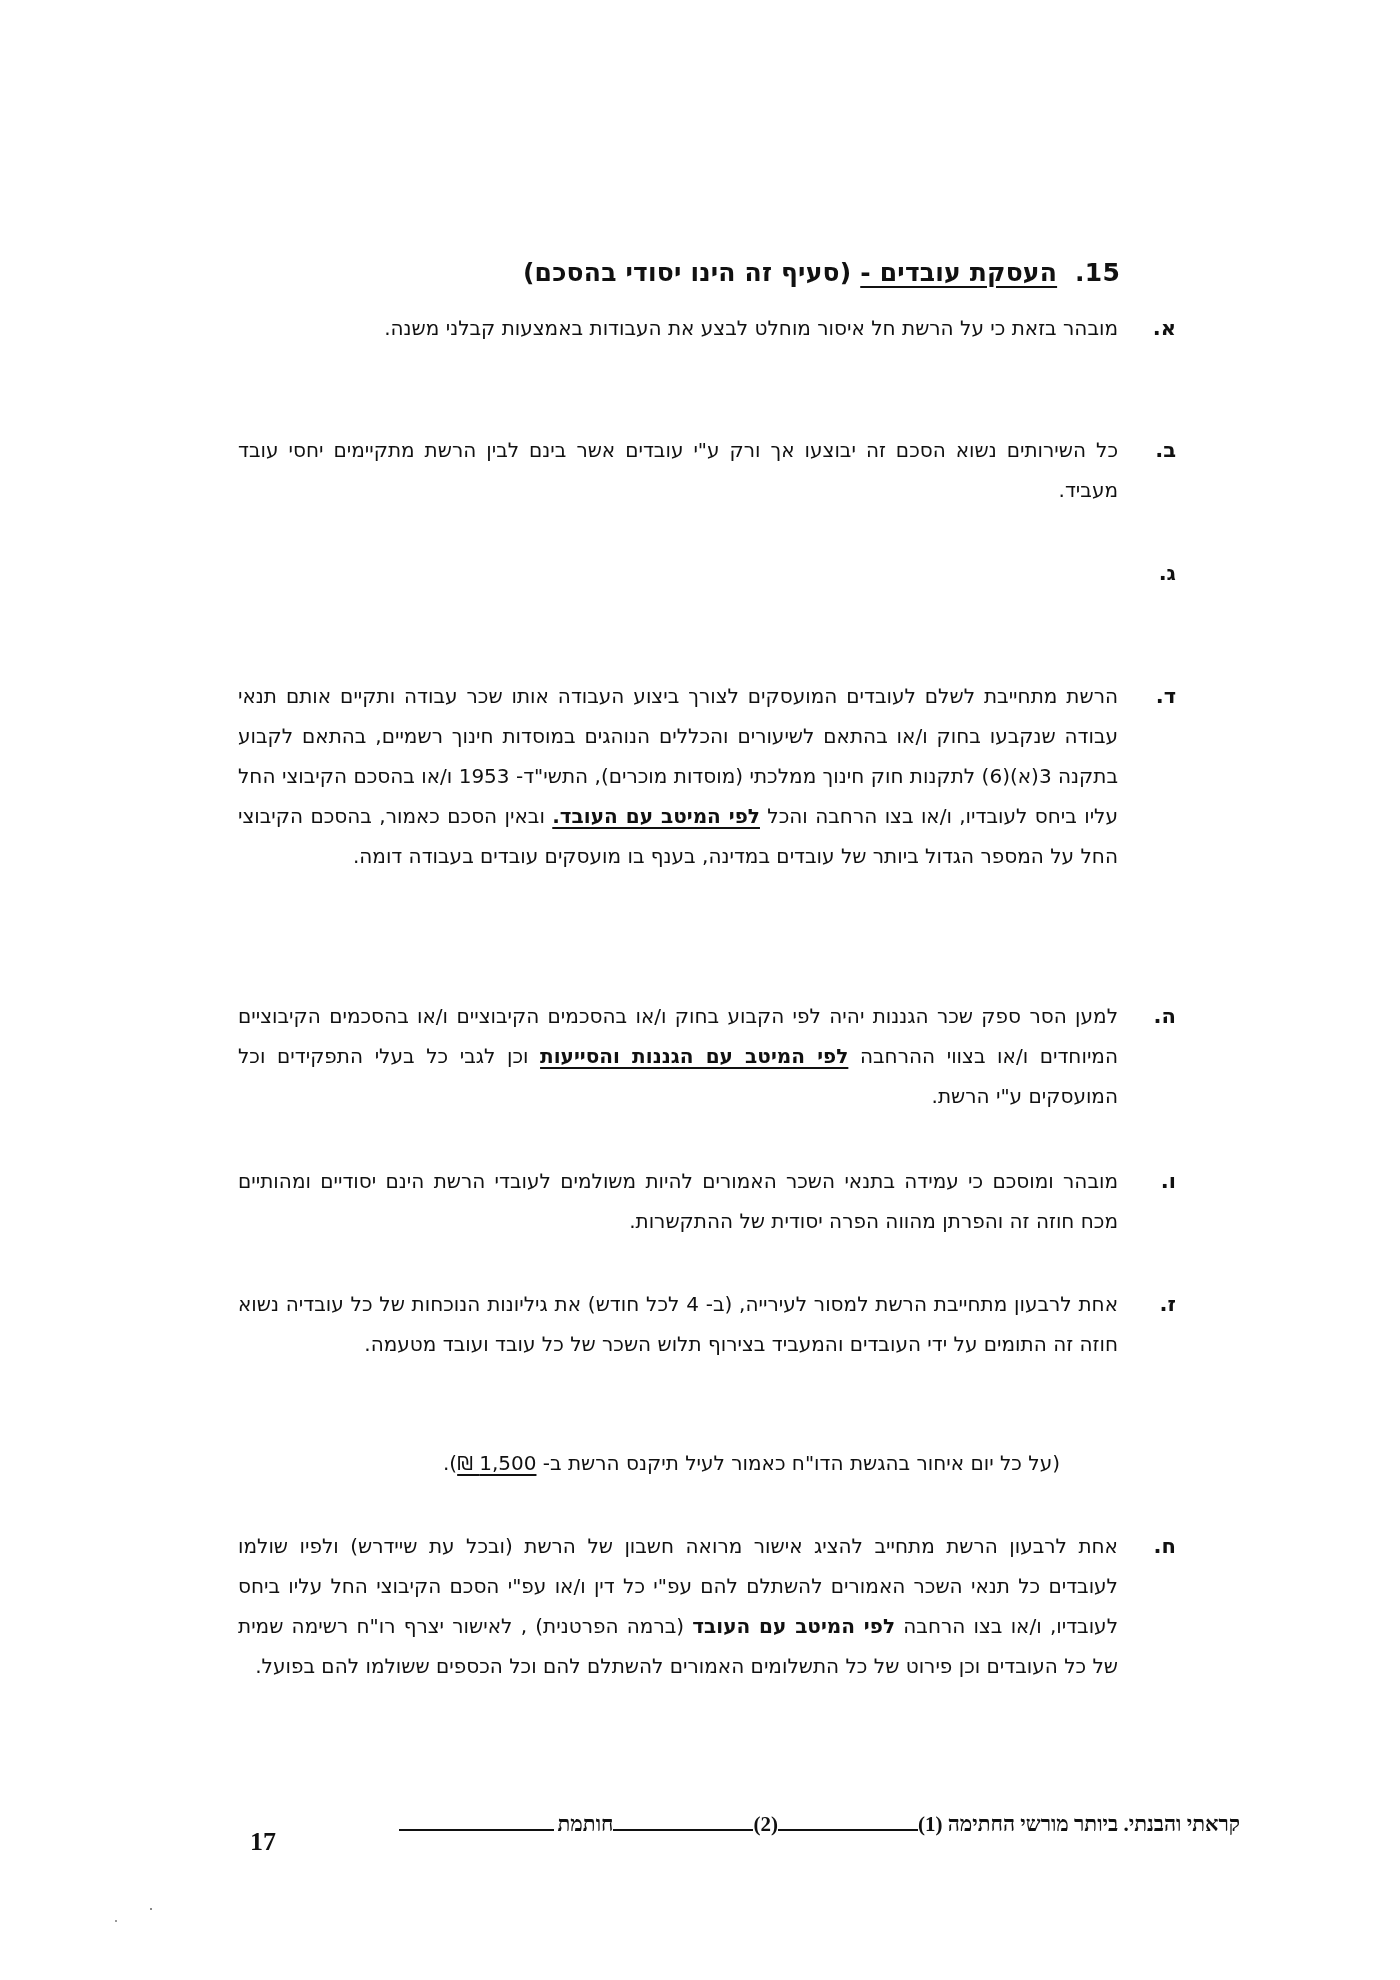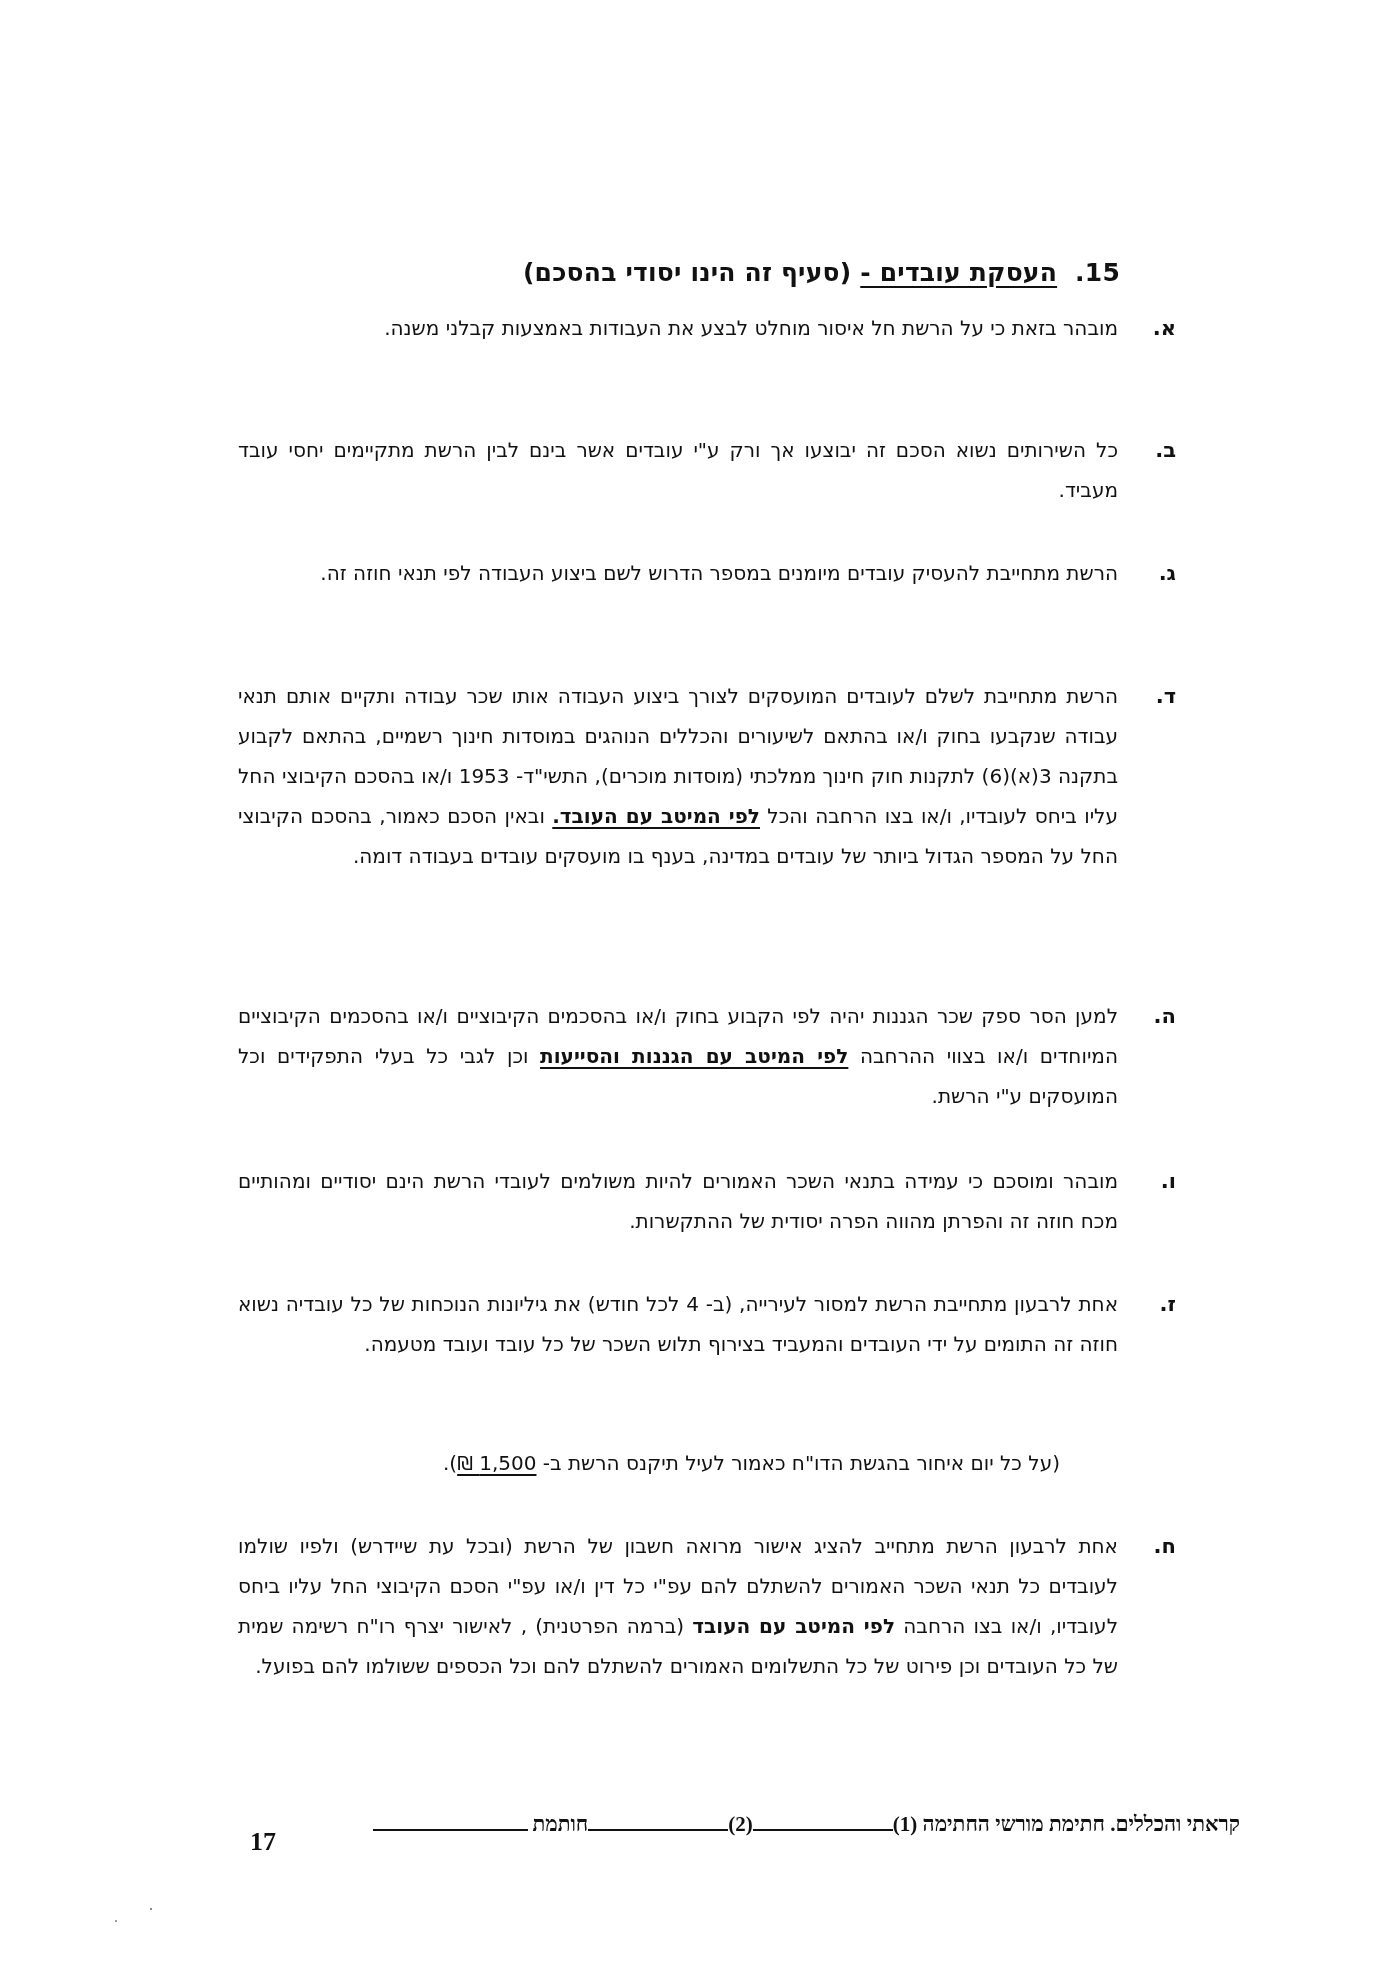--- a/index.html
+++ b/index.html
@@ -55,21 +55,20 @@
     <span>מובהר בזאת כי על הרשת חל איסור מוחלט לבצע את העבודות באמצעות קבלני משנה.</span>
   </div>
 
   <div class="clause" style="top:430px;">
     <span class="label">ב.</span>
     <span>כל השירותים נשוא הסכם זה יבוצעו אך ורק ע"י עובדים אשר בינם לבין הרשת מתקיימים יחסי עובד מעביד.</span>
   </div>
 
   <div class="clause" style="top:553px;">
     <span class="label">ג.</span>
-    <span>הרשת מתחייבת להעסיק עובדים מיומנים במספר הדרוש לשם ביצוע העבודה לפי תנאי חוזה זה.</span>
   </div>
 
   <div class="clause" style="top:676px;">
     <span class="label">ד.</span>
     <span>הרשת מתחייבת לשלם לעובדים המועסקים לצורך ביצוע העבודה אותו שכר עבודה ותקיים אותם תנאי עבודה שנקבעו בחוק ו/או בהתאם לשיעורים והכללים הנוהגים במוסדות חינוך רשמיים, בהתאם לקבוע בתקנה 3(א)(6) לתקנות חוק חינוך ממלכתי (מוסדות מוכרים), התשי"ד- 1953 ו/או בהסכם הקיבוצי החל עליו ביחס לעובדיו, ו/או בצו הרחבה והכל</span>
     <span class="bu">לפי המיטב עם העובד.</span>
     <span>ובאין הסכם כאמור, בהסכם הקיבוצי החל על המספר הגדול ביותר של עובדים במדינה, בענף בו מועסקים עובדים בעבודה דומה.</span>
   </div>
 
   <div class="clause" style="top:996px;">
@@ -95,20 +94,20 @@
   </div>
 
   <div class="clause" style="top:1526px;">
     <span class="label">ח.</span>
     <span>אחת לרבעון הרשת מתחייב להציג אישור מרואה חשבון של הרשת (ובכל עת שיידרש) ולפיו שולמו לעובדים כל תנאי השכר האמורים להשתלם להם עפ"י כל דין ו/או עפ"י הסכם הקיבוצי החל עליו ביחס לעובדיו, ו/או בצו הרחבה</span>
     <span class="b">לפי המיטב עם העובד</span>
     <span>(ברמה הפרטנית) , לאישור יצרף רו"ח רשימה שמית של כל העובדים וכן פירוט של כל התשלומים האמורים להשתלם להם וכל הכספים ששולמו להם בפועל.</span>
   </div>
 
   <div class="footer">
-    <span>קראתי והכללים. חתימת מורשי החתימה</span>
+    <span>קראתי והבנתי. ביותר מורשי החתימה</span>
     <span>(1)</span><span class="line" style="width:140px;"></span><span>(2)</span><span class="line" style="width:140px;"></span><span>חותמת</span><span class="line" style="width:155px; margin-right:4px;"></span>
     <span class="pagenum">17</span>
   </div>
 
   <div class="speck"></div>
   <div class="speck2"></div>
 </div>
 
 </body></html>

